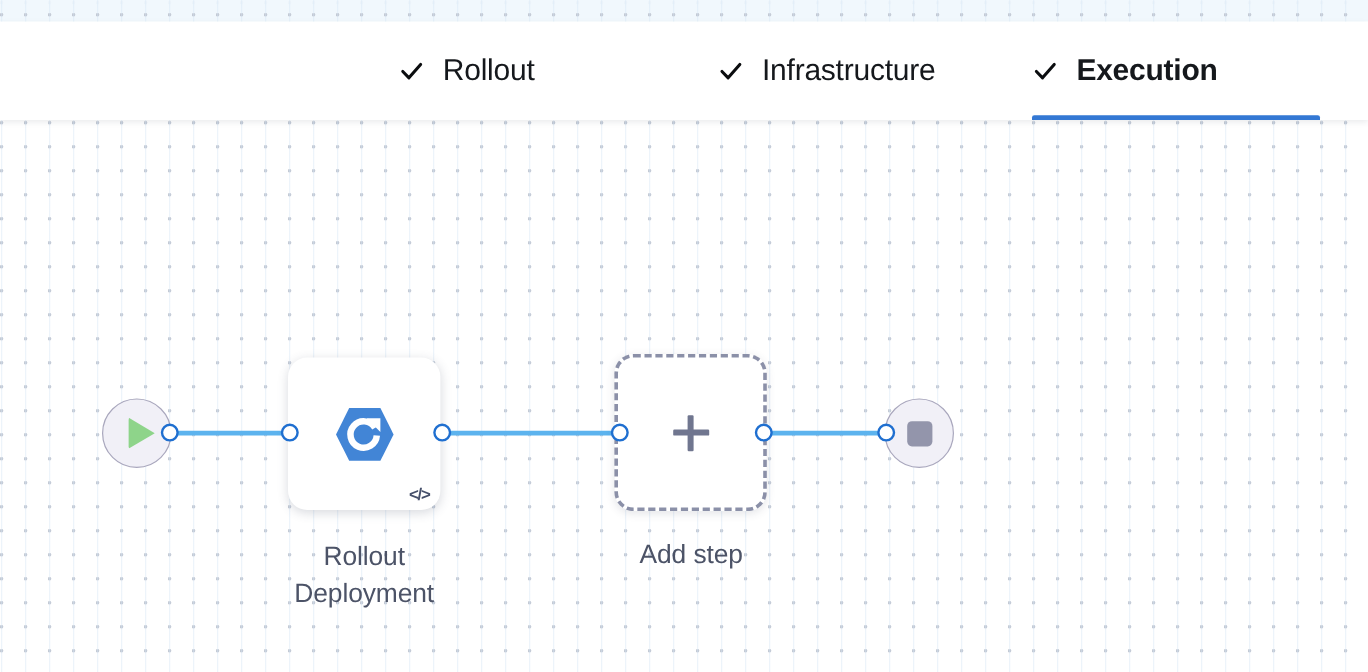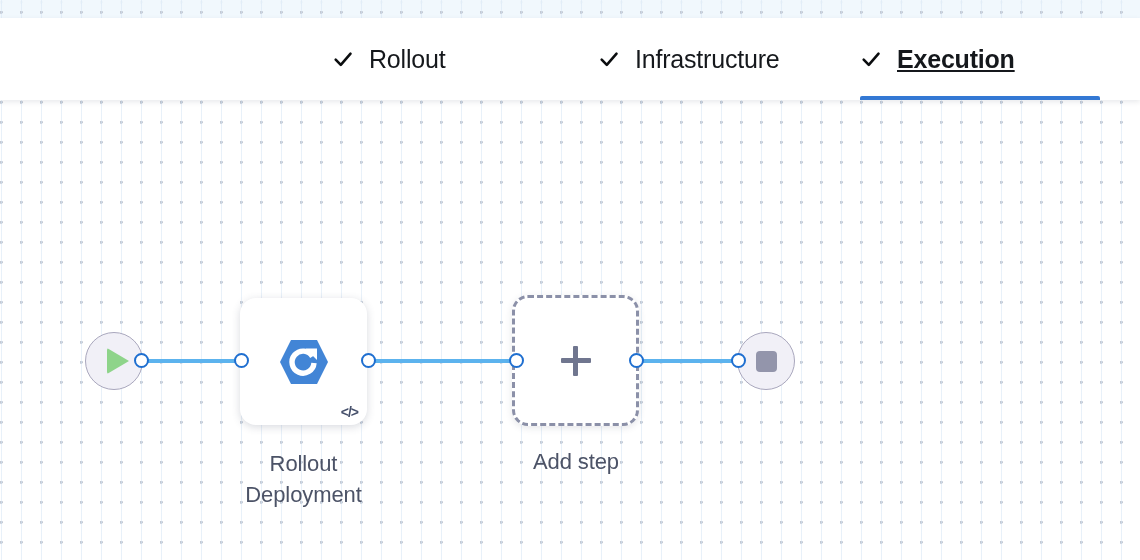--- a/index.html
+++ b/index.html
@@ -88,21 +88,21 @@
     flex: 0 0 auto;
   }
   .tab .check svg { display: block; }
   .tab .label {
     font-size: 25px;
     letter-spacing: -0.2px;
     color: #15181c;
     white-space: nowrap;
     line-height: 1;
   }
-  .tab.active .label { font-weight: bold; text-decoration: underline; }
+  .tab.active .label { font-weight: bold; }
   .tab .underline {
     position: absolute;
     left: 0;
     right: 0;
     bottom: 0;
     height: 4px;
     background: #3378d4;
     border-radius: 2px 2px 0 0;
     display: none;
   }

